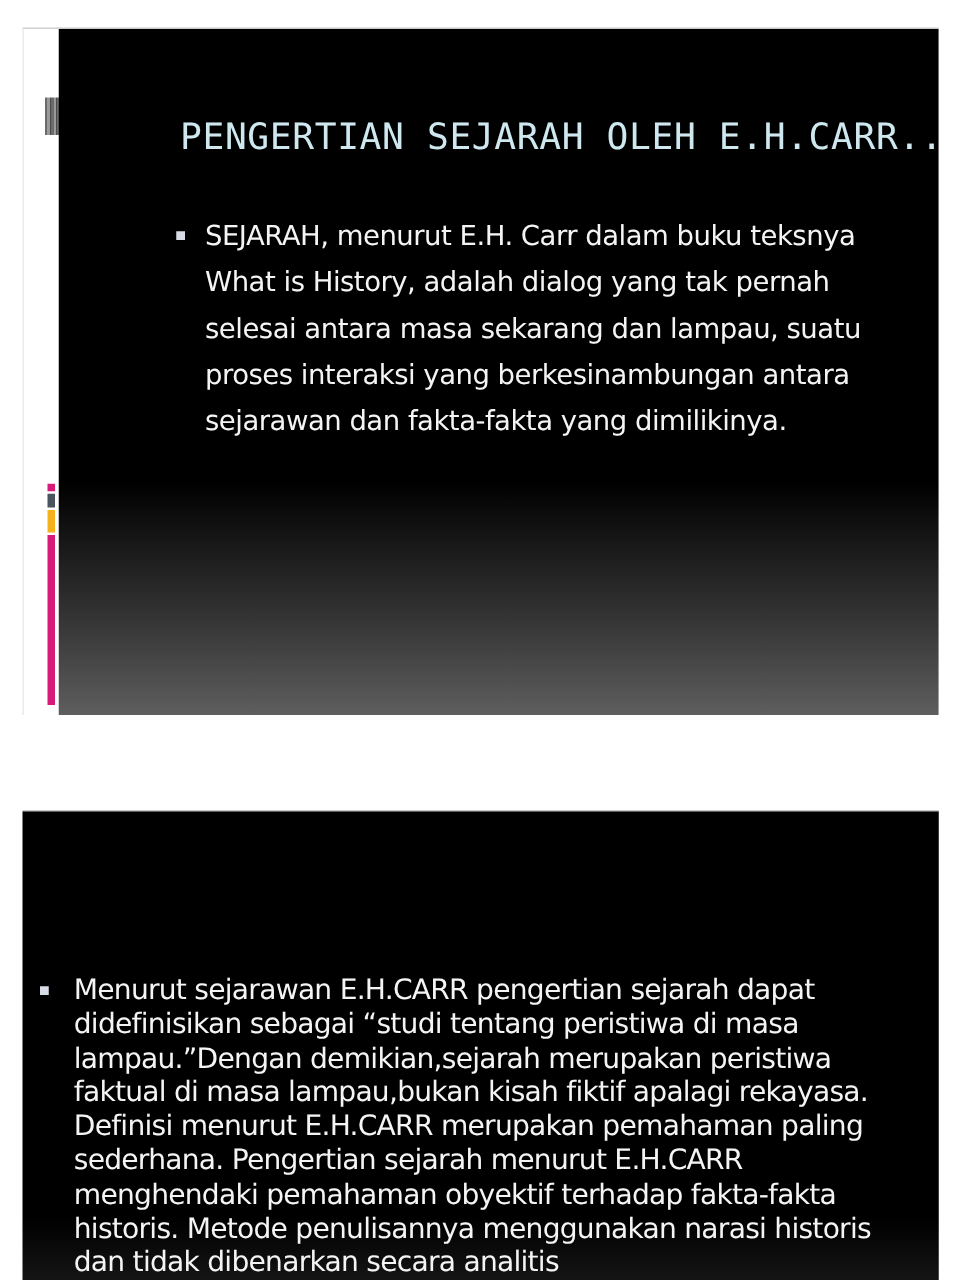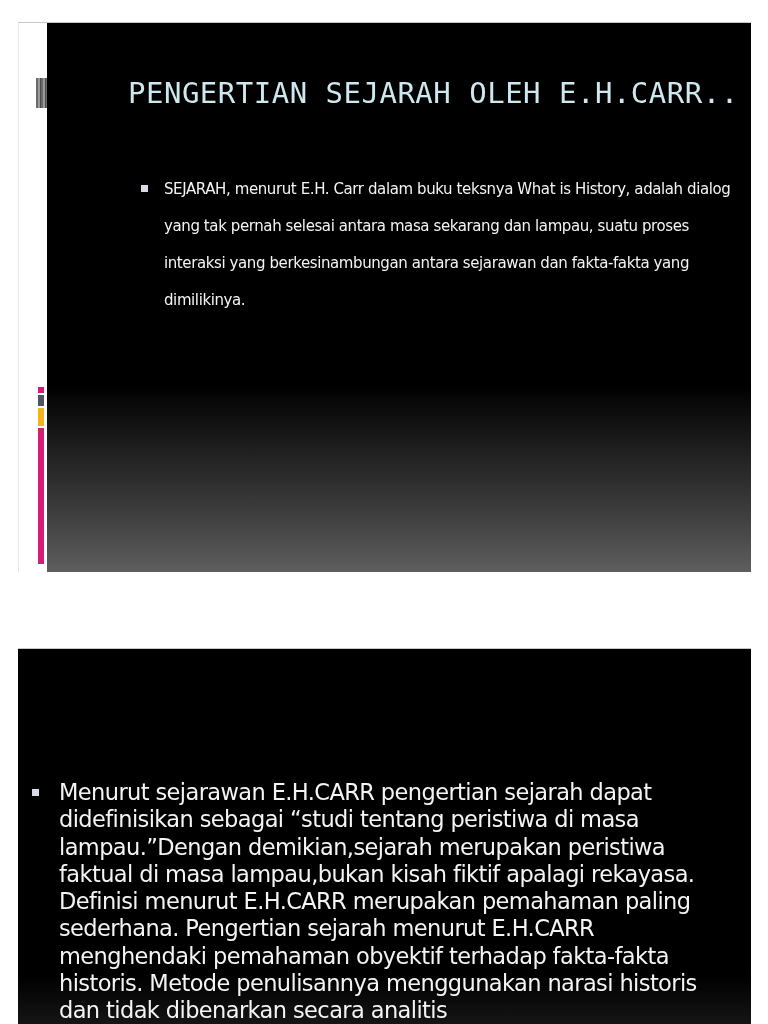--- a/index.html
+++ b/index.html
@@ -26,30 +26,30 @@
       position: absolute; left: 17px; top: 55px; width: 12px; height: 30px;
       background: repeating-linear-gradient(to right, #6b6b6b 0 2px, #9a9a9a 2px 4px, #4a4a4a 4px 5px);
     }
     .accent {
       position: absolute; left: 19px; width: 6px;
     }
     .title {
       position: absolute; left: 81px; top: 48px; width: 620px;
       color: #cfe8f0; font-family: "DejaVu Sans Mono", monospace;
       font-size: 29px; line-height: 44px; letter-spacing: 0.5px;
-      margin: 0; font-weight: normal;
+      margin: 16px; font-weight: normal;
     }
     .bullet-block {
       position: absolute; display: flex; color: #f4f4f4;
       font-family: "DejaVu Sans", sans-serif;
     }
     .bullet-mark {
       flex: none; width: 7px; height: 7px; background: #d6dbe6;
     }
-    #slide1 .bullet-block { left: 94px; top: 148px; width: 600px; font-size: 15px; line-height: 37px; letter-spacing: -0.4px; }
+    #slide1 .bullet-block { left: 94px; top: 148px; width: 600px; font-size: 22px; line-height: 37px; letter-spacing: -0.4px; }
     #slide1 .bullet-mark { margin-top: 14px; margin-right: 16px; }
     #slide2 {
       top: 648px; height: 408px;
       background: linear-gradient(to bottom, #000 0%, #000 80%, #222 100%);
       border-top: 1px solid #c8c8c8;
     }
     #slide2 .bullet-block { left: 14px; top: 130px; width: 680px; font-size: 22.5px; line-height: 27.3px; letter-spacing: -0.6px; }
     #slide2 .bullet-mark { margin-top: 10px; margin-right: 20px; }
   </style>
 </head>

